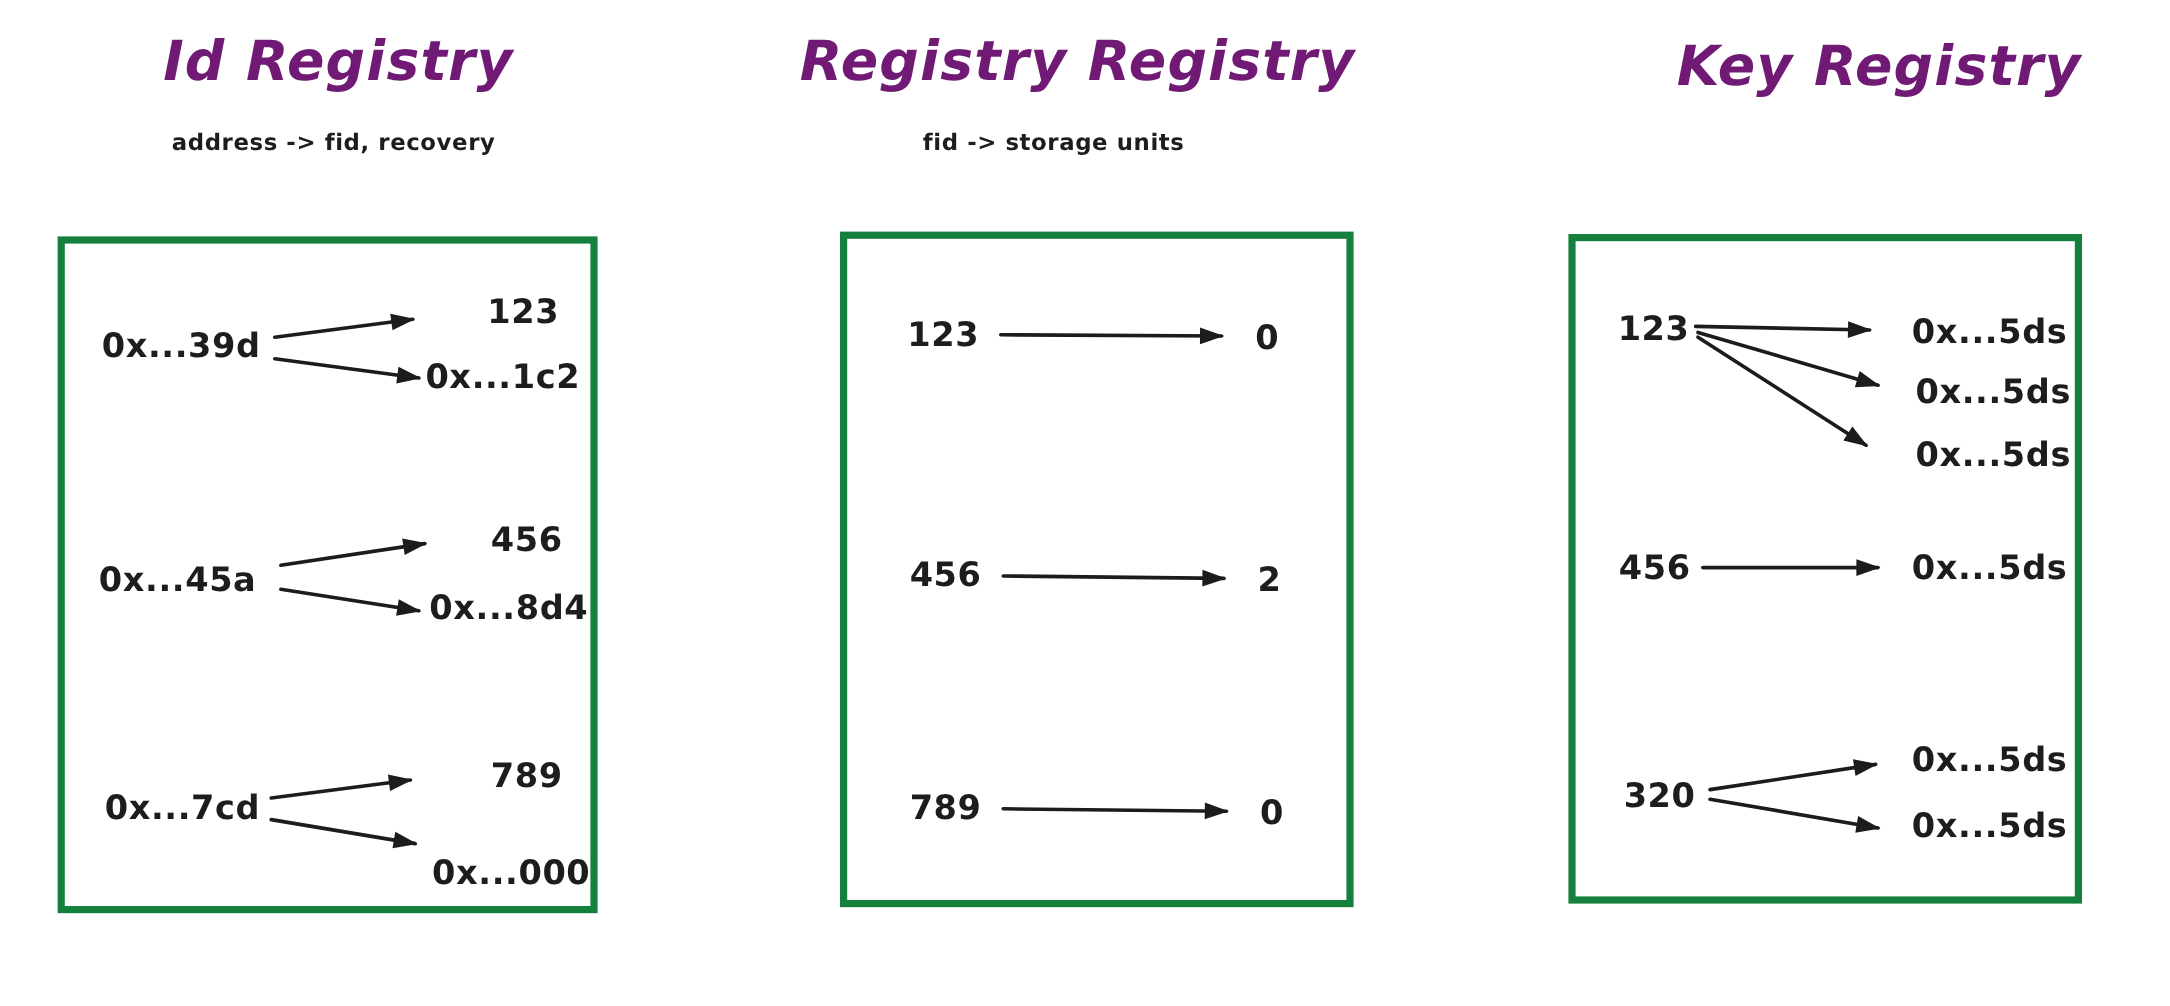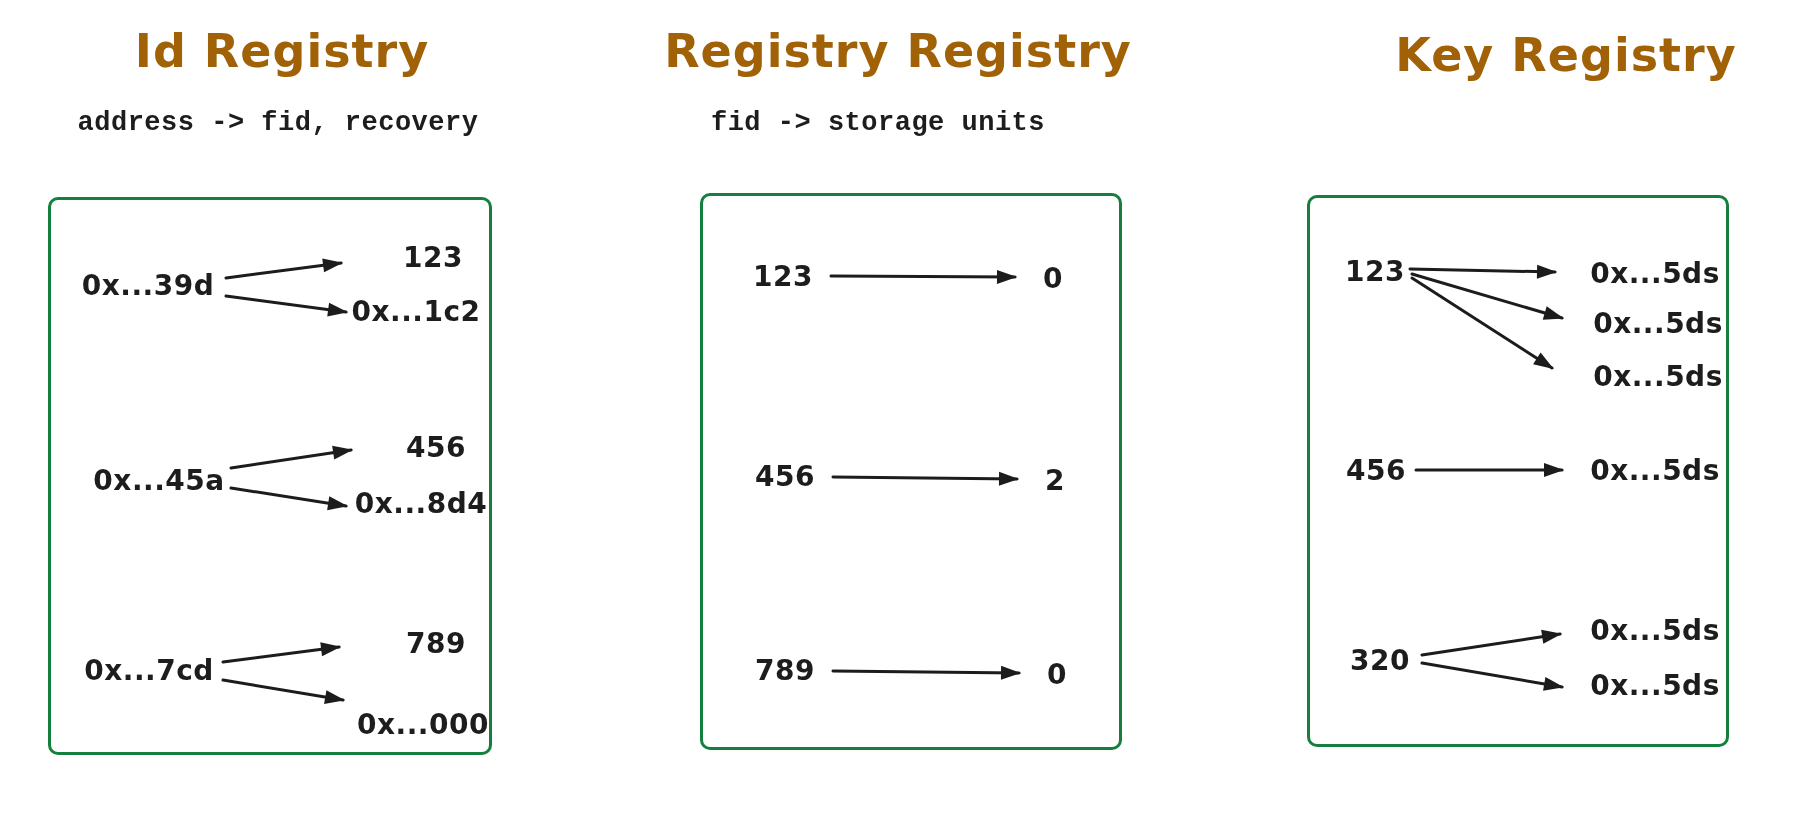--- a/index.html
+++ b/index.html
@@ -3,28 +3,28 @@
 <meta charset="utf-8">
 <style>
   html,body{margin:0;padding:0;background:#ffffff;}
   .canvas{
     position:relative;width:1808px;height:838px;background:#ffffff;
     font-family:"DejaVu Sans",sans-serif;color:#1d1d1d;overflow:hidden;
   }
   .panel{position:absolute;top:0;height:838px;}
   .reg-title{
     position:absolute;transform:translateX(-50%);white-space:nowrap;
-    font-size:46px;font-weight:700;letter-spacing:1px;color:#a16207;
+    font-size:46px;font-weight:700;letter-spacing:1px;color:#701a75;font-style:italic;
   }
   .reg-subtitle{
     position:absolute;transform:translateX(-50%);white-space:nowrap;
-    font-size:27px;font-weight:600;letter-spacing:0.5px;color:#1d1d1d;font-family:Liberation Mono, monospace;
+    font-size:19px;font-weight:600;letter-spacing:0.5px;color:#1d1d1d;
   }
   .reg-box{
-    position:absolute;border:3px solid #15803d;border-radius:10px;background:#ffffff;
+    position:absolute;border:6px solid #15803d;border-radius:0;background:#ffffff;
   }
   .reg-box svg{position:absolute;left:0;top:0;}
   .maplabel{
     position:absolute;transform:translate(-50%,-50%);white-space:nowrap;
     font-size:28px;font-weight:600;letter-spacing:0.5px;color:#1d1d1d;
   }
   .arrowline{stroke:#1c1c1c;stroke-width:3;fill:none;stroke-linecap:round;}
 </style>
 </head>
 <body>
@@ -48,21 +48,21 @@
         <line class="arrowline" x1="175" y1="78" x2="290" y2="63" marker-end="url(#ah)"></line>
         <line class="arrowline" x1="175" y1="96" x2="295" y2="112" marker-end="url(#ah)"></line>
         <line class="arrowline" x1="180" y1="268" x2="300" y2="250" marker-end="url(#ah)"></line>
         <line class="arrowline" x1="180" y1="288" x2="295" y2="306" marker-end="url(#ah)"></line>
         <line class="arrowline" x1="172" y1="462" x2="288" y2="447" marker-end="url(#ah)"></line>
         <line class="arrowline" x1="172" y1="480" x2="292" y2="500" marker-end="url(#ah)"></line>
       </svg>
       <span class="maplabel" style="left:97px;top:85px;">0x...39d</span>
       <span class="maplabel" style="left:382px;top:57px;">123</span>
       <span class="maplabel" style="left:365px;top:111px;">0x...1c2</span>
-      <span class="maplabel" style="left:108px;top:280px;">0x...45a</span>
+      <span class="maplabel" style="left:94px;top:280px;">0x...45a</span>
       <span class="maplabel" style="left:385px;top:247px;">456</span>
       <span class="maplabel" style="left:370px;top:303px;">0x...8d4</span>
       <span class="maplabel" style="left:98px;top:470px;">0x...7cd</span>
       <span class="maplabel" style="left:385px;top:443px;">789</span>
       <span class="maplabel" style="left:372px;top:524px;">0x...000</span>
     </div>
   </div>
 
   <div class="panel" style="left:620px;width:560px;">
     <div class="reg-title" style="left:278px;top:24px;">Registry Registry</div>

